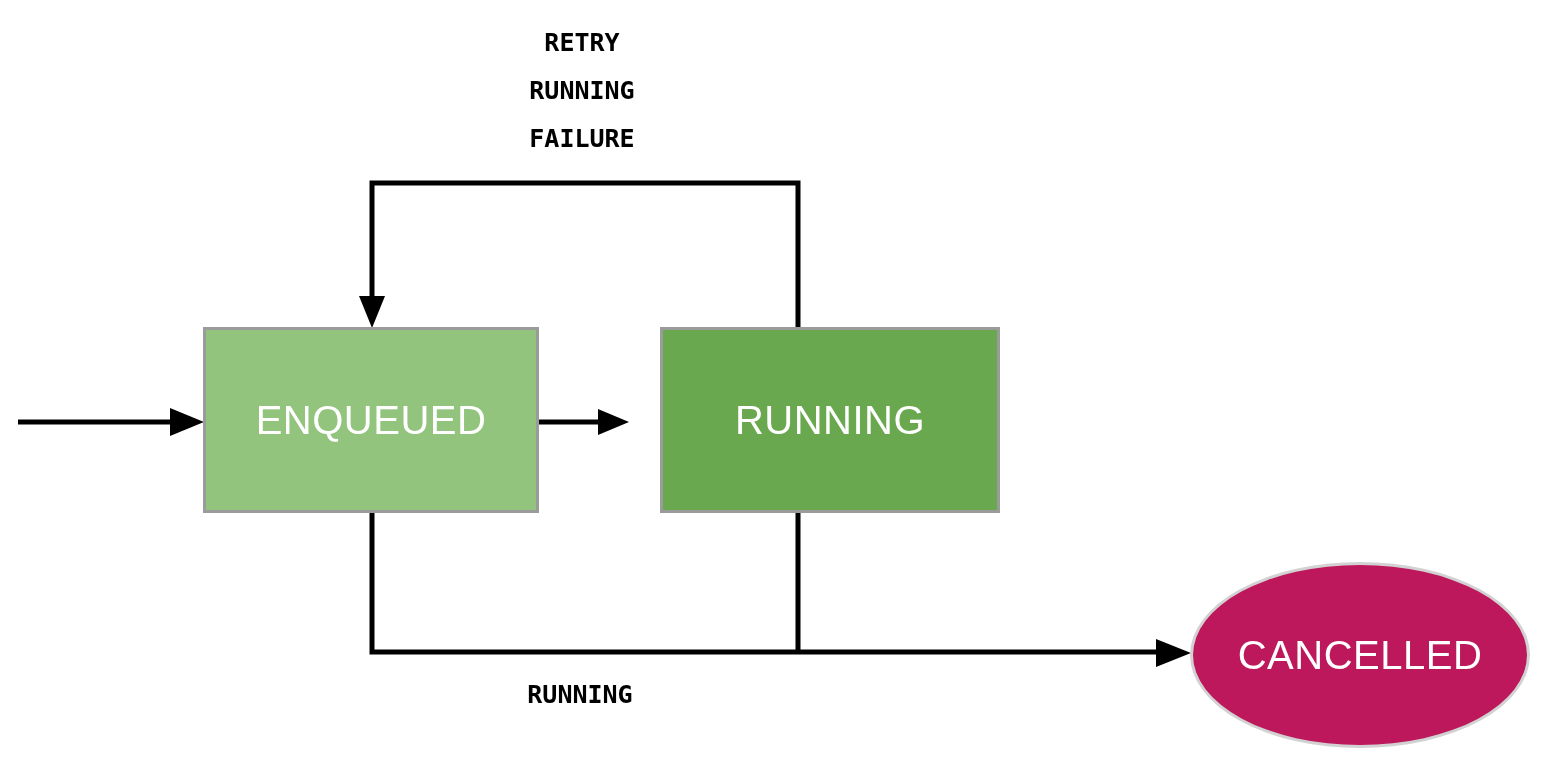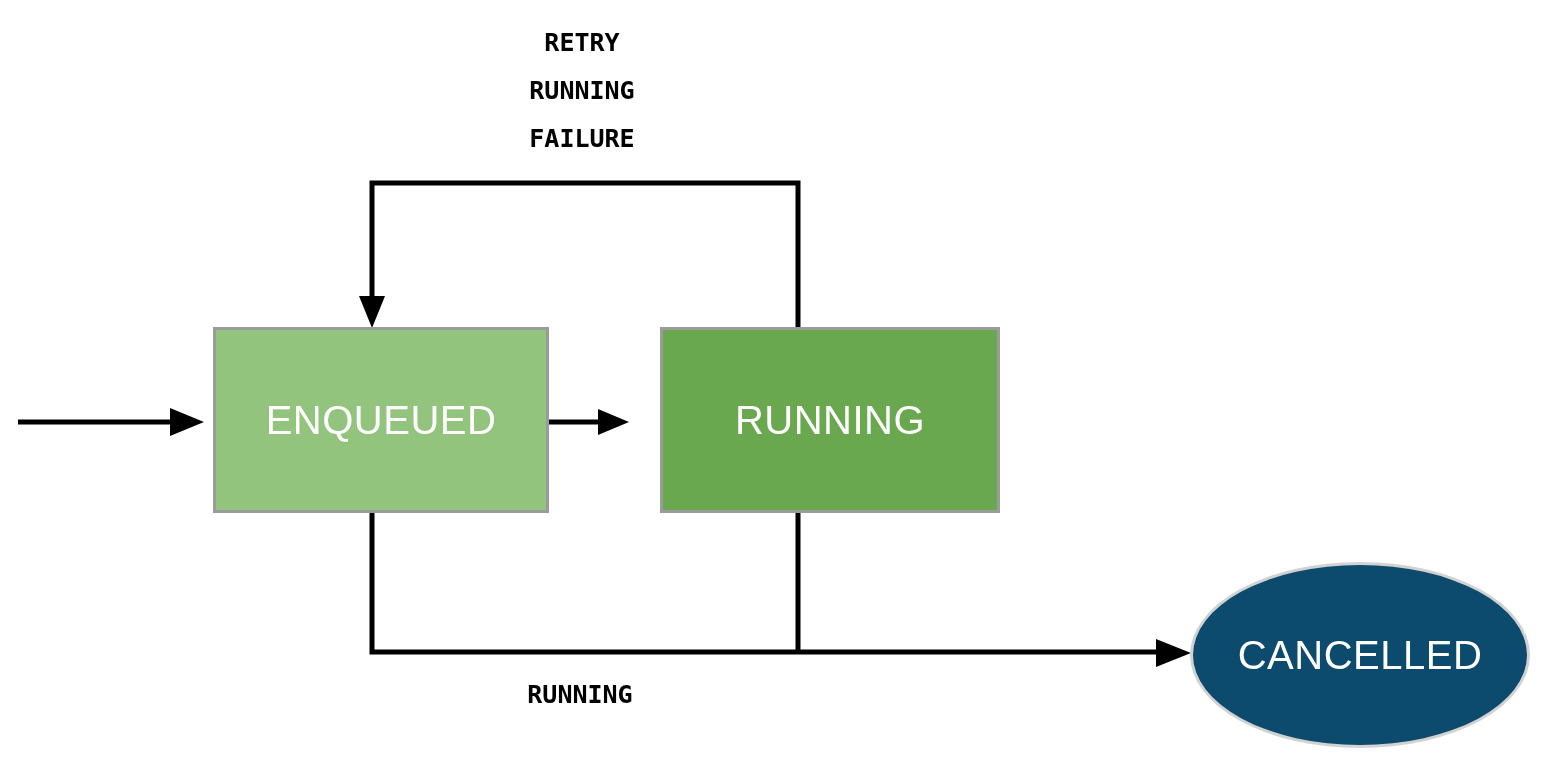--- a/index.html
+++ b/index.html
@@ -33,37 +33,36 @@
     font-weight: 400;
     letter-spacing: 0.5px;
   }
   .node-enqueued {
     left: 203px;
     top: 327px;
     width: 336px;
     height: 186px;
     background: #93c47d;
     border: 3px solid #9b9b9b;
-    margin-left: 10px;
   }
   .node-running {
     left: 628px;
     top: 327px;
     width: 340px;
     height: 186px;
     background: #6aa84f;
     border: 3px solid #9b9b9b;
     margin-left: 32px;
   }
   .node-cancelled {
     left: 1190px;
     top: 562px;
     width: 340px;
     height: 186px;
-    background: #0c4a6e;
+    background: #be185d;
     border: 3px solid #d2d2d2;
     border-radius: 50%;
   }
   .edge-label {
     position: absolute;
     color: #000000;
     font-family: "DejaVu Sans Mono", monospace;
     font-weight: 700;
     font-size: 25px;
     text-align: center;

